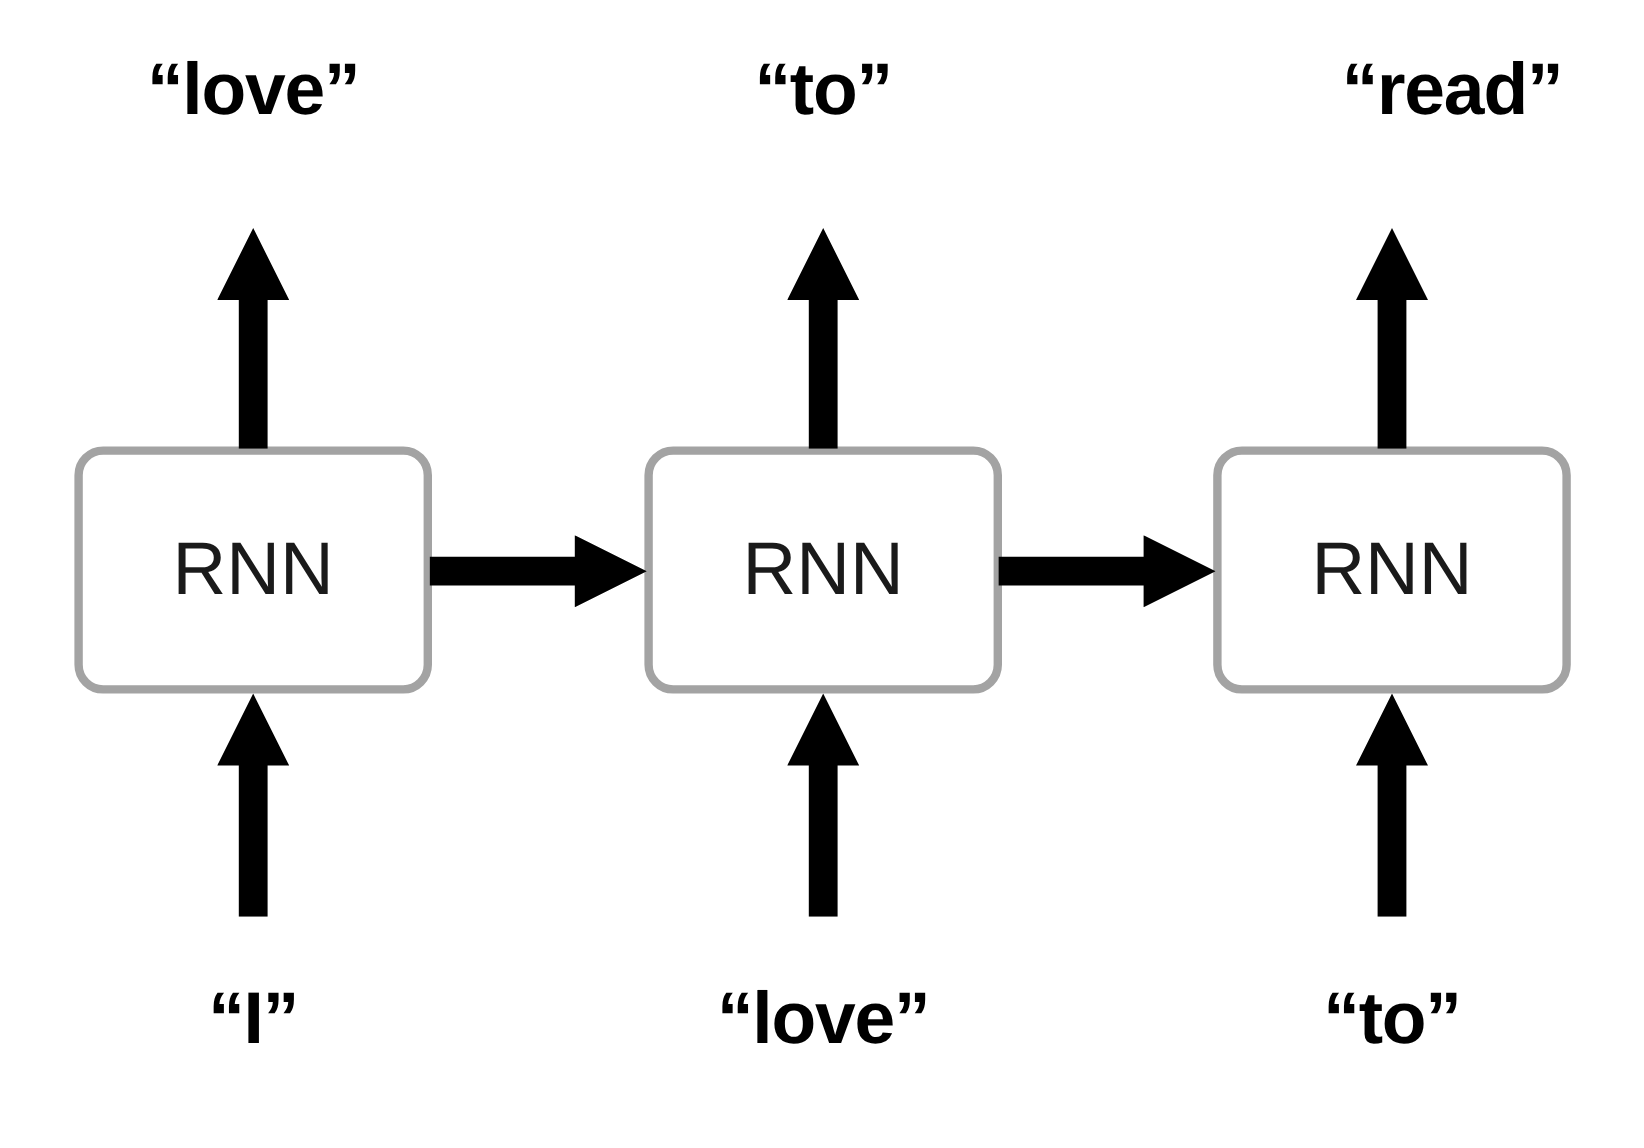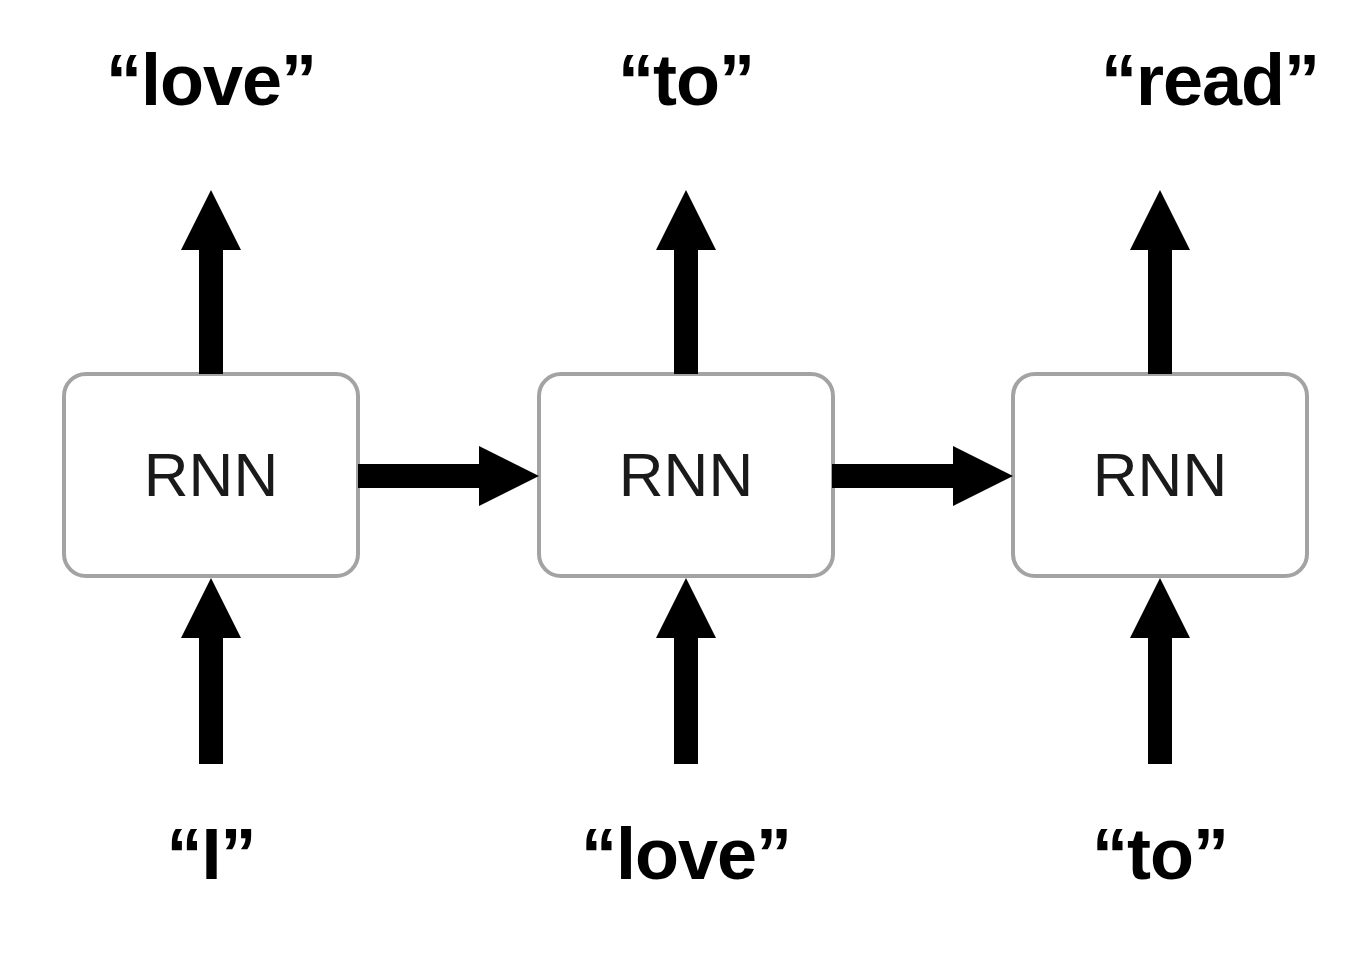--- a/index.html
+++ b/index.html
@@ -16,36 +16,36 @@
     font-family: "Liberation Sans", sans-serif;
   }
 
   
   .token-label {
     position: absolute;
     width: 420px;
     text-align: center;
     font-family: "Liberation Sans", sans-serif;
     font-weight: bold;
-    font-size: 72px;
+    font-size: 61px;
     line-height: 1;
     color: #000000;
     letter-spacing: -1px;
     white-space: nowrap;
   }
   .token-top  { top: 44px; }
   .token-bot  { top: 818px; }
 
   
   .rnn-box {
     position: absolute;
     width: 298px;
     height: 206px;
     box-sizing: border-box;
-    border: 4px solid #a3a3a3;
+    border: 7px solid #a3a3a3;
     border-radius: 24px;
     background: #ffffff;
     z-index: 3;
     padding-left: 12px;
   }
   .rnn-box-label {
     position: absolute;
     inset: 0;
     display: flex;
     align-items: center;

